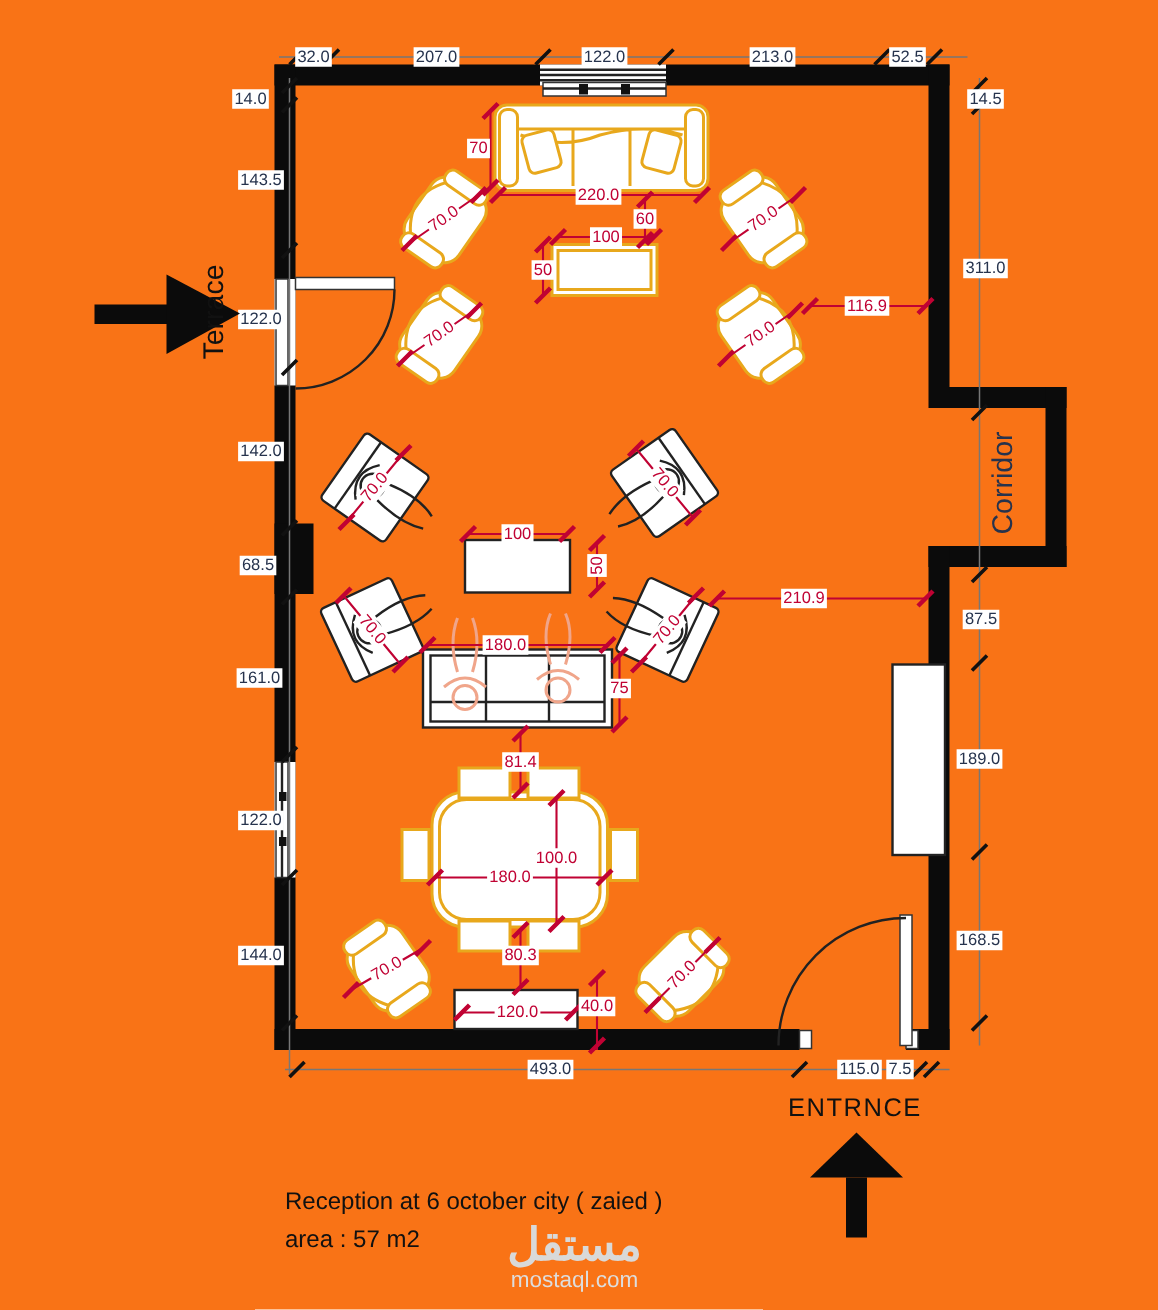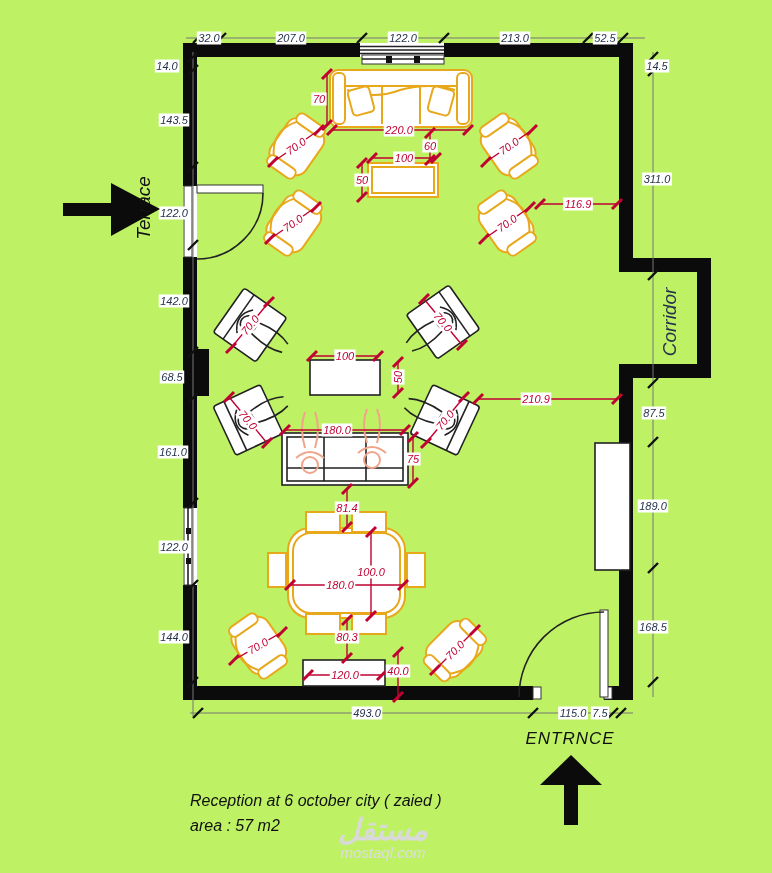--- a/index.html
+++ b/index.html
@@ -1,17 +1,17 @@
 <!DOCTYPE html>
 <html><head>
 <meta charset="utf-8">
 <style>
   html,body{margin:0;padding:0;background:#fff;}
-  .stage{position:relative;width:772px;height:873px;background:#bef264;overflow:hidden;
-         font-family:"Liberation Sans",sans-serif;font-style:italic;}
+  .stage{position:relative;width:772px;height:873px;background:#f97316;overflow:hidden;
+         font-family:"Liberation Sans",sans-serif;}
   svg text{font-family:"Liberation Sans",sans-serif;}
   .dim{font-size:11px;text-anchor:middle;dominant-baseline:central;}
   .navy{fill:#26334d;}
   .red{fill:#c00233;}
   .biglabel{font-size:19px;fill:#111;text-anchor:middle;dominant-baseline:central;}
   .corrlabel{font-size:19px;fill:#26334d;text-anchor:middle;dominant-baseline:central;}
   .entr{font-size:17px;fill:#111;text-anchor:middle;letter-spacing:1px;}
   .caption{font-size:16px;fill:#111;}
   .wm-ar{font-size:30px;font-weight:bold;fill:#d9d9d9;text-anchor:middle;}
   .wm-la{font-size:15px;fill:#dddddd;text-anchor:middle;}

